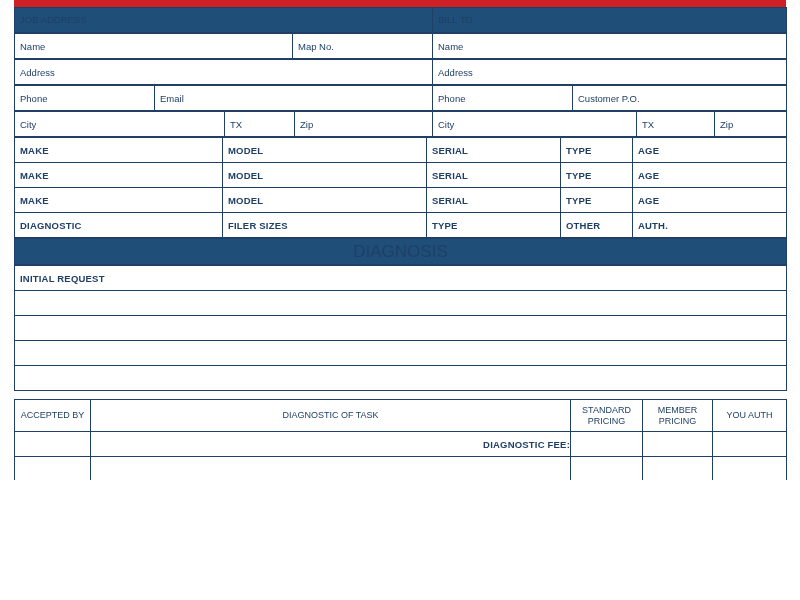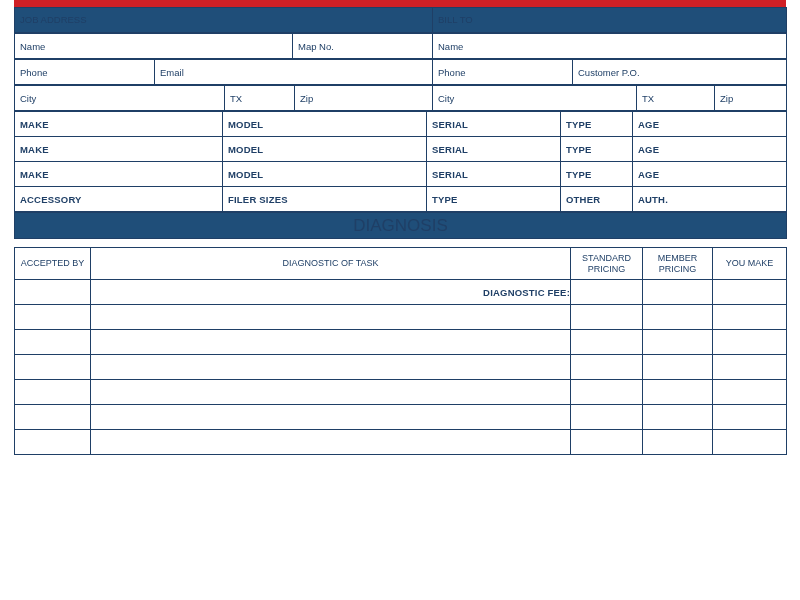--- a/index.html
+++ b/index.html
@@ -110,20 +110,32 @@
       </colgroup>
       <tbody>
           <tr>
         <td>Name</td>
         <td>Map No.</td>
         <td>Name</td>
       </tr>
     </tbody>
       </table>
 
+    <table class="grid">
+      <colgroup>
+        <col style="width:418px">
+          <col style="width:354px">
+      </colgroup>
+      <tbody>
+          <tr>
+        <td>Address</td>
+        <td>Address</td>
+      </tr>
+    </tbody>
+      </table>
 
     <table class="grid">
       <colgroup>
         <col style="width:140px">
           <col style="width:278px">
         <col style="width:140px">
           <col style="width:214px">
       </colgroup>
       <tbody>
           <tr>
@@ -180,40 +192,62 @@
         <td class="caps">AGE</td>
       </tr>
       <tr>
         <td class="caps">MAKE</td>
         <td class="caps">MODEL</td>
         <td class="caps">SERIAL</td>
         <td class="caps">TYPE</td>
         <td class="caps">AGE</td>
       </tr>
       <tr>
-        <td class="caps">ACCESSORY</td>
+        <td class="caps">DIAGNOSTIC</td>
         <td class="caps">FILER SIZES</td>
         <td class="caps">TYPE</td>
         <td class="caps">OTHER</td>
         <td class="caps">AUTH.</td>
       </tr>
     </tbody>
       </table>
 
     <table class="grid">
       <colgroup>
           <col style="width:772px">
         </colgroup>
       <tbody>
           <tr>
         <td class="hdrband center">DIAGNOSIS</td>
       </tr>
     </tbody>
       </table>
 
+    <table class="grid">
+      <colgroup>
+          <col style="width:772px">
+        </colgroup>
+      <tbody>
+          <tr>
+            <td class="caps">INITIAL REQUEST</td>
+          </tr>
+      <tr>
+            <td></td>
+          </tr>
+      <tr>
+            <td></td>
+          </tr>
+      <tr>
+            <td></td>
+          </tr>
+      <tr>
+            <td></td>
+          </tr>
+    </tbody>
+      </table>
 
     <div class="spacer"></div>
 
     <table class="grid tasks">
       <colgroup>
         <col style="width:76px">
           <col style="width:480px">
           <col style="width:72px">
         <col style="width:70px">
           <col style="width:74px">
@@ -223,21 +257,21 @@
         <td class="hd">ACCEPTED BY</td>
         <td class="hd">DIAGNOSTIC OF TASK</td>
         <td class="hd">
           <span>STANDARD</span><br>
           <span>PRICING</span>
         </td>
         <td class="hd">
           <span>MEMBER</span><br>
           <span>PRICING</span>
         </td>
-        <td class="hd">YOU MAKE</td>
+        <td class="hd">YOU AUTH</td>
       </tr>
       <tr>
         <td></td>
         <td class="caps">DIAGNOSTIC FEE:</td>
         <td></td>
         <td></td>
         <td></td>
       </tr>
       <tr>
         <td></td>

